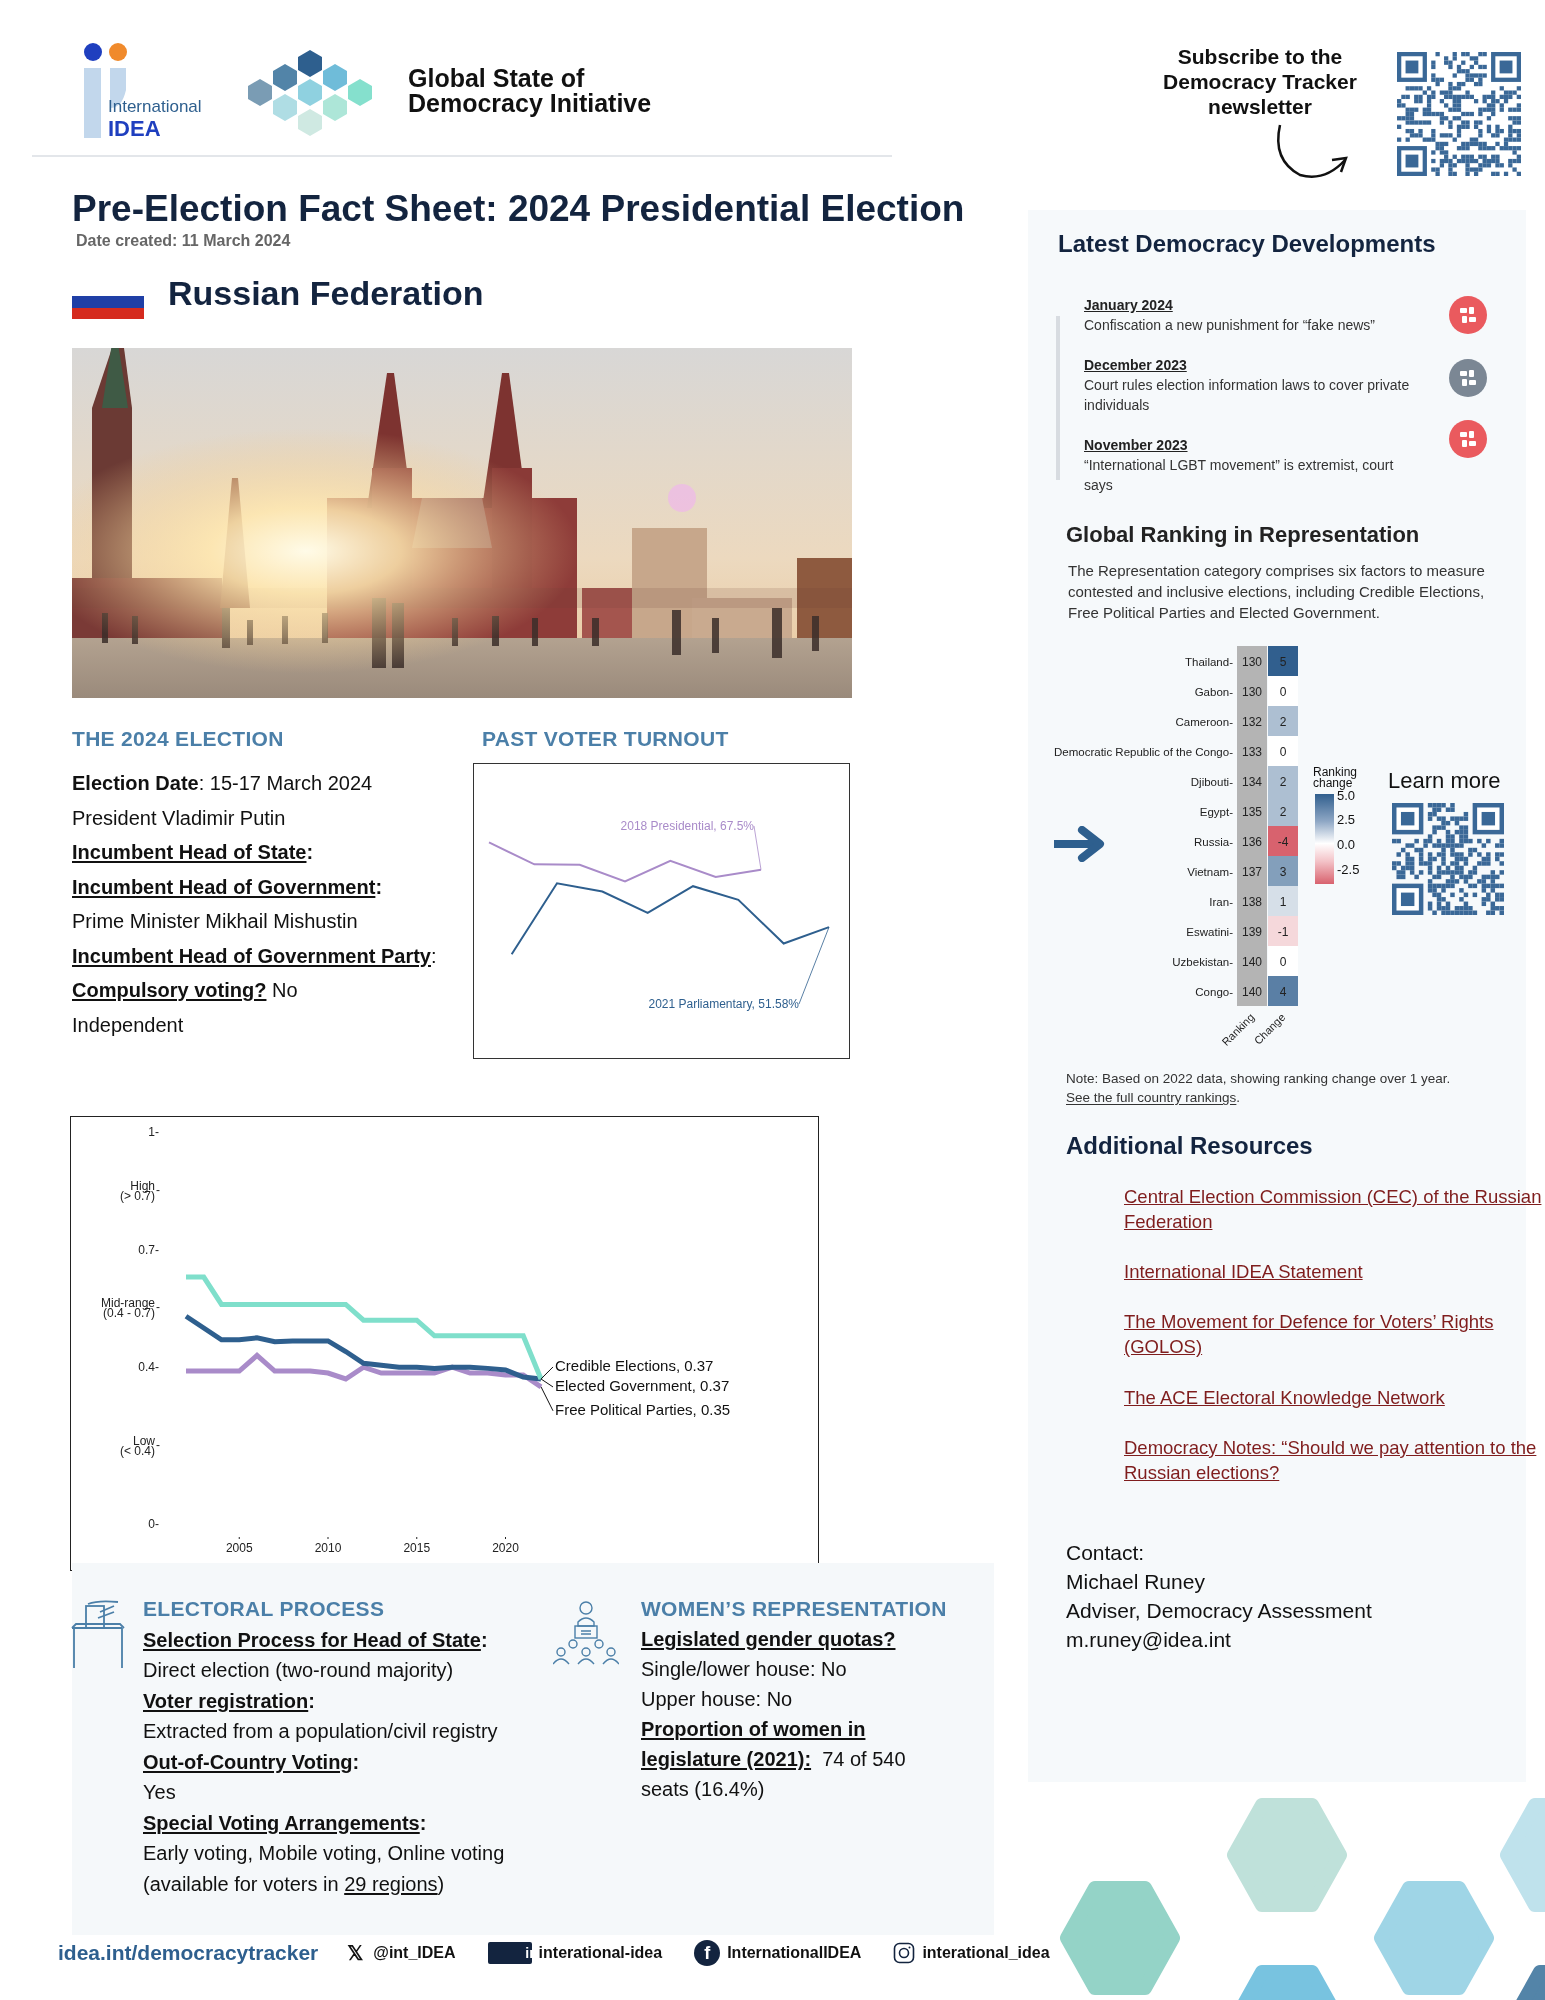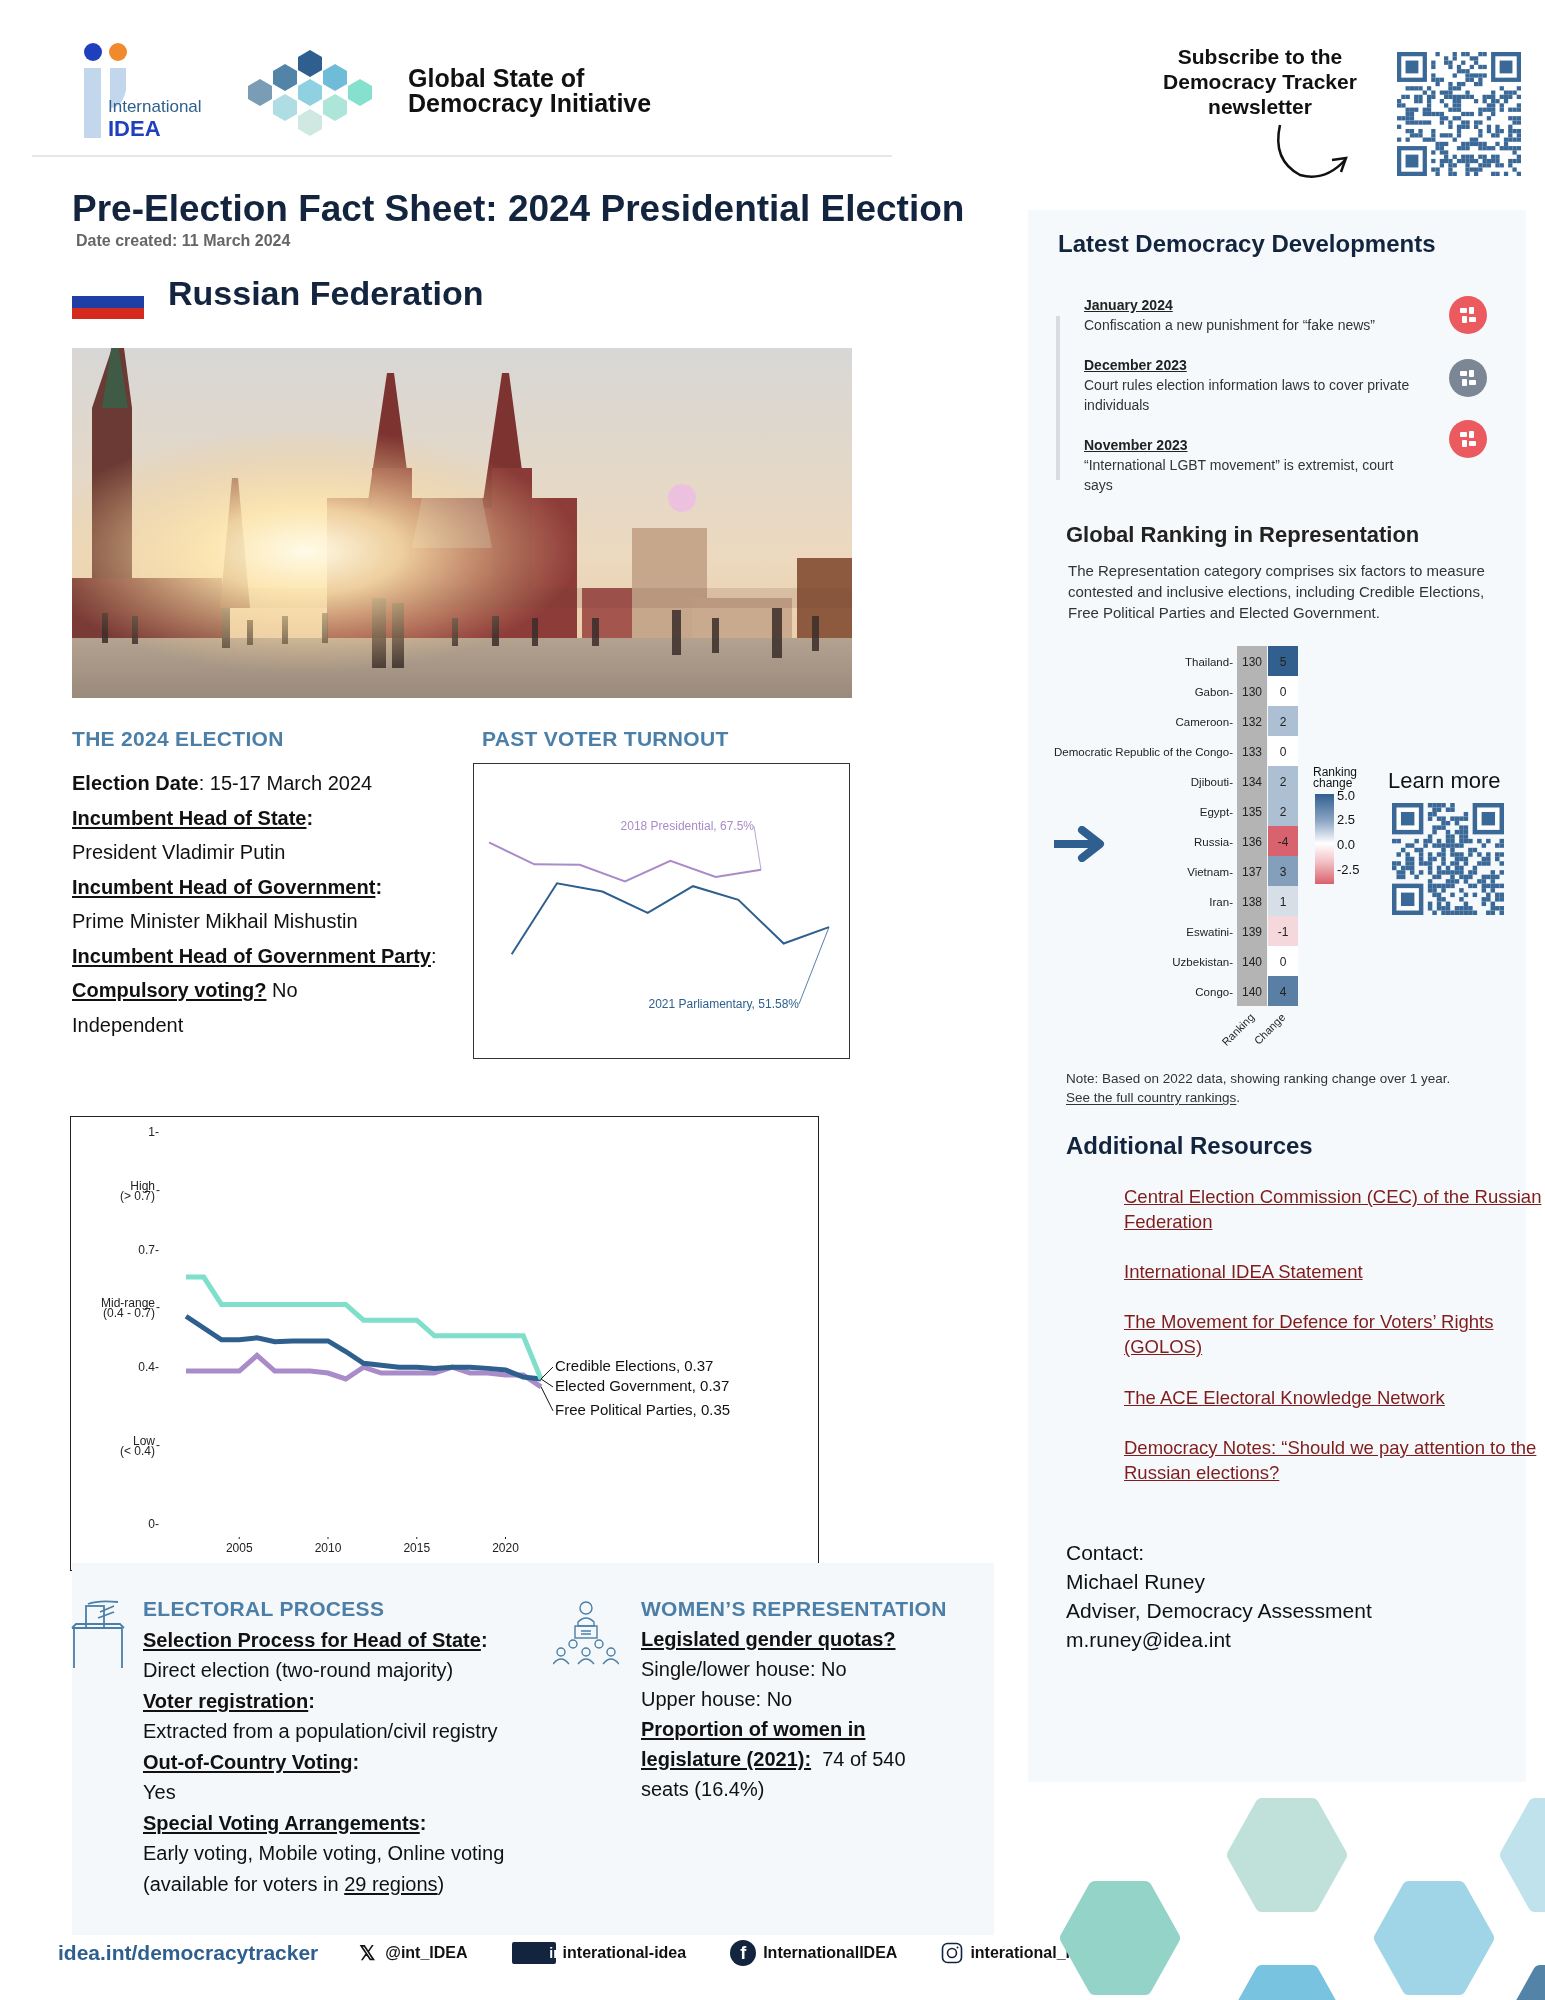--- a/index.html
+++ b/index.html
@@ -35,21 +35,21 @@
   #gsod-box { left: 70px; top: 1116px; width: 749px; height: 455px; border: 1.5px solid #222; background: #fff; }
 
   
   #bottom-panel { left: 72px; top: 1563px; width: 922px; height: 372px; background: #f5f8fa; }
   #ballot-icon { left: 70px; top: 1600px; width: 56px; height: 68px; }
   #ep-block { left: 143px; top: 1594px; width: 400px; font-size: 20px; line-height: 30.5px; }
   #women-icon { left: 553px; top: 1600px; width: 66px; height: 66px; }
   #wr-block { left: 641px; top: 1594px; width: 320px; font-size: 20px; line-height: 30px; }
 
   
-  #footer { left: 58px; top: 1938px; height: 30px; display: flex; align-items: center; gap: 12px; font-size: 16px; font-weight: bold; color: #111; }
+  #footer { left: 58px; top: 1938px; height: 30px; display: flex; align-items: center; gap: 0; font-size: 16px; font-weight: bold; color: #111; }
   #footer .fitem { display: flex; align-items: center; gap: 7px; margin-right: 32px; }
   #footer-url { font-size: 21px; color: #2e5f8e; margin-right: 26px; }
   .ficon { width: 22px; height: 22px; display: inline-flex; align-items: center; justify-content: center; }
 
   
   #right-panel { left: 1028px; top: 210px; width: 498px; height: 1572px; background: #f6f9fb; }
   #ldd-title { left: 1058px; top: 230px; font-size: 24px; font-weight: bold; color: #13243f; }
   #timeline-bar { left: 1056px; top: 316px; width: 4px; height: 164px; background: #d8dce1; }
   .dev { left: 1084px; width: 330px; font-size: 14px; line-height: 20px; color: #333; }
   .dev .dt { font-weight: bold; text-decoration: underline; color: #222; font-size: 14px; }
@@ -485,22 +485,22 @@
         <rect x="210" y="268" width="6" height="28"></rect>
     </g>
     <rect width="780" height="350" fill="url(#sun)"></rect>
     <circle cx="610" cy="150" r="14" fill="#f3a6ff" opacity="0.45"></circle>
   </svg>
 </div>
 
 <div id="election-head" class="abs sec-head">THE 2024 ELECTION</div>
 <div id="election-facts" class="abs">
   <div><span class="bold">Election Date</span><span>: 15-17 March 2024</span></div>
+  <div>President Vladimir Putin</div>
   <div><span class="bold ul">Incumbent Head of State</span><span class="bold">:</span></div>
-  <div>President Vladimir Putin</div>
   <div><span class="bold ul">Incumbent Head of Government</span><span class="bold">:</span></div>
   <div>Prime Minister Mikhail Mishustin</div>
   <div><span class="bold ul">Incumbent Head of Government Party</span><span>:</span></div>
   <div><span class="bold ul">Compulsory voting?</span><span> No</span></div>
   <div>Independent</div>
 </div>
 
 <div id="turnout-head" class="abs sec-head">PAST VOTER TURNOUT</div>
 <div id="turnout-box" class="abs">
   <svg id="turnout-svg" width="374" height="293" viewBox="0 0 374 293">

